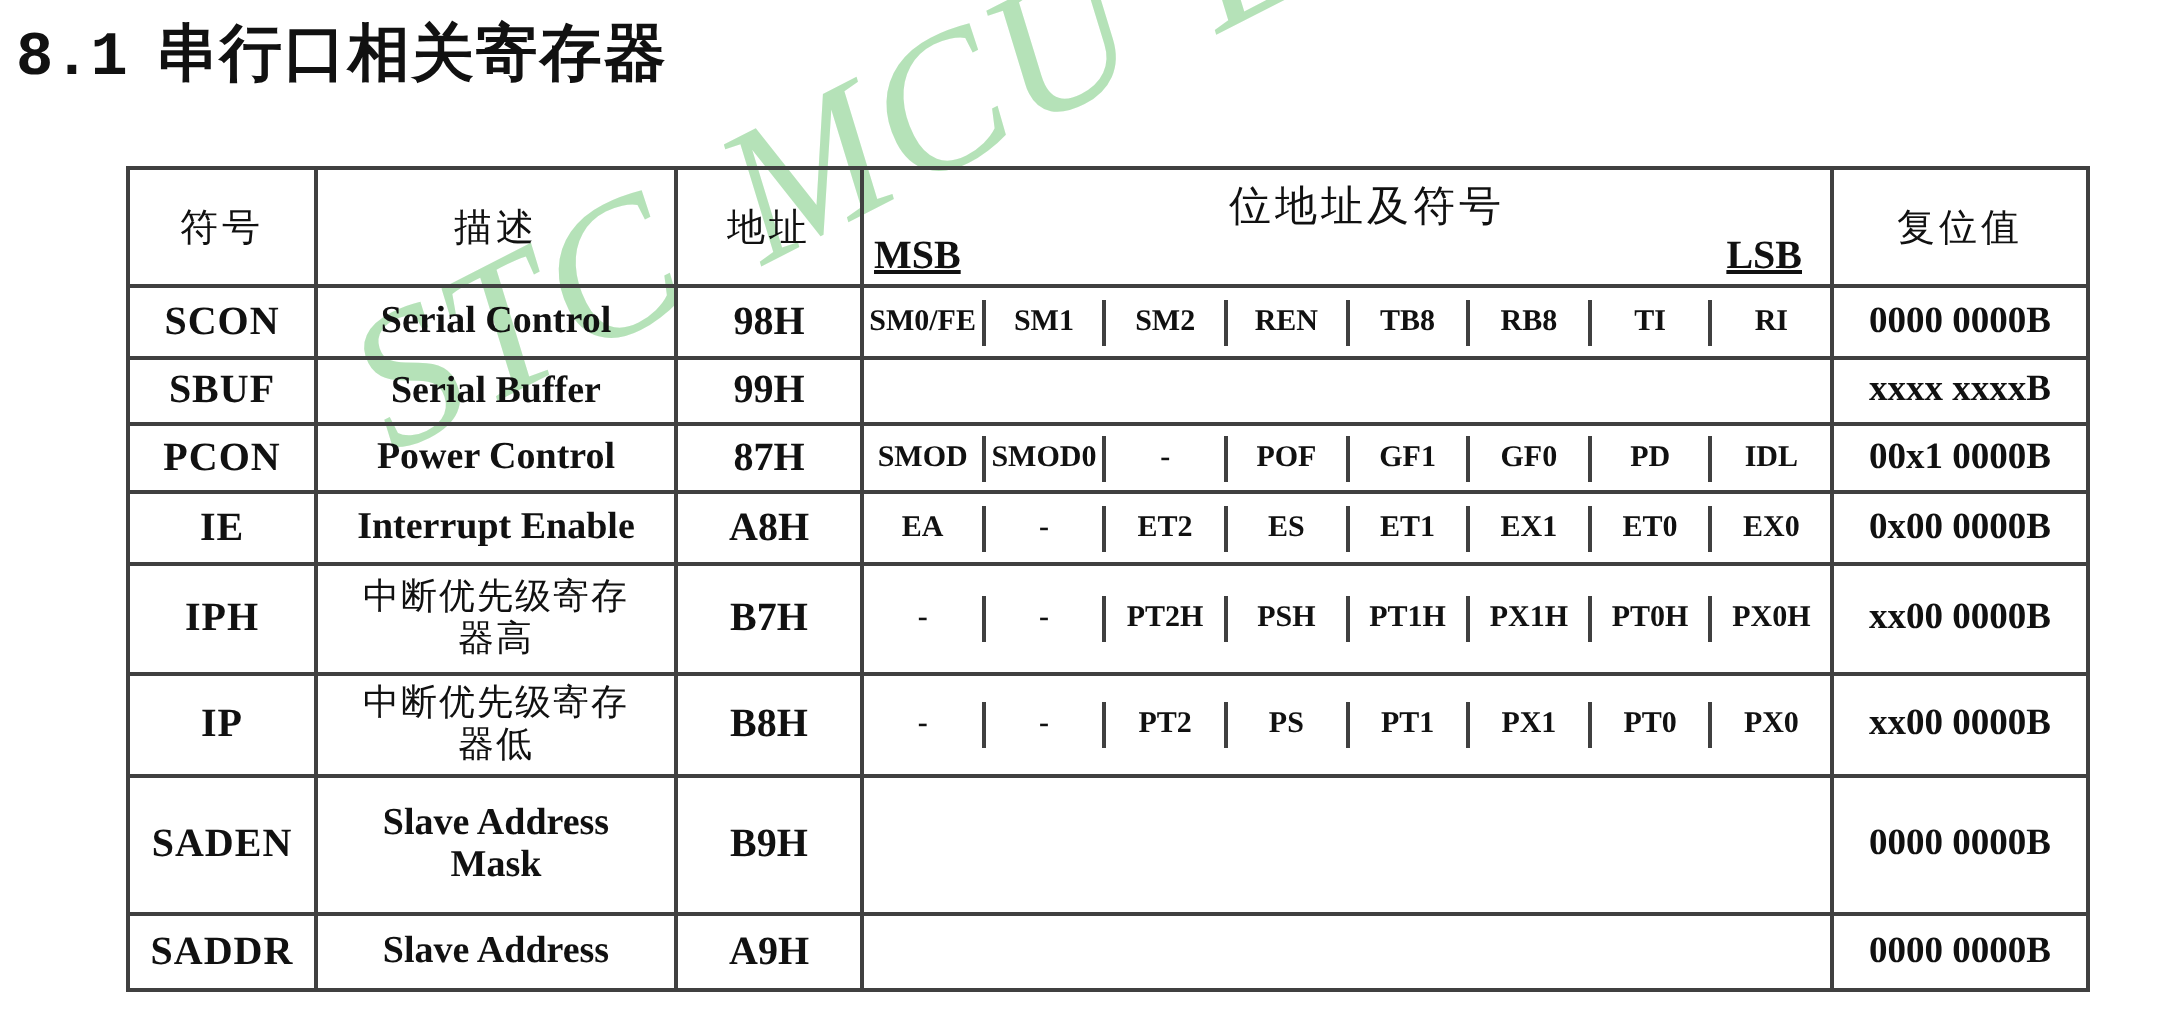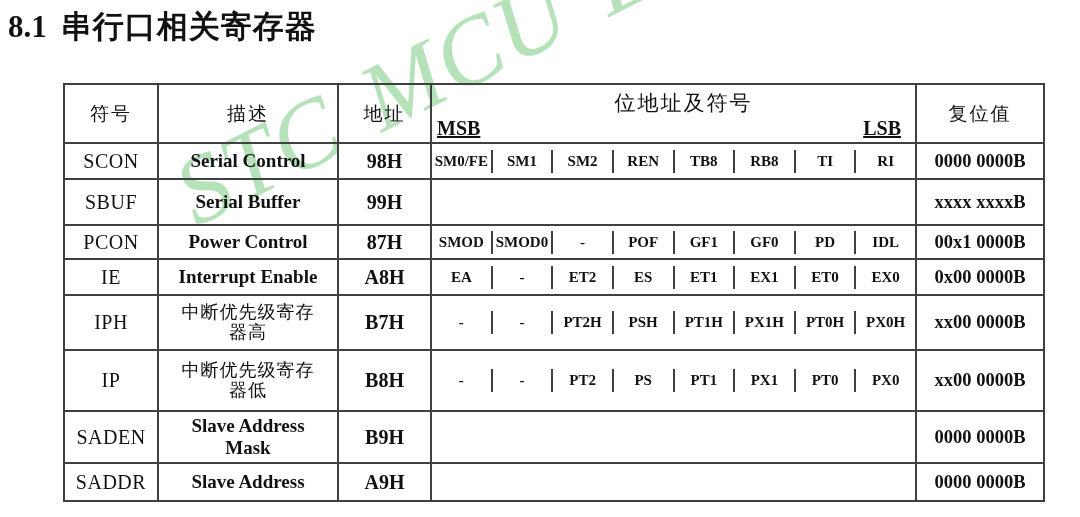--- a/index.html
+++ b/index.html
@@ -31,21 +31,21 @@
   
   .title{
     position:absolute;
     left:8px;top:6px;
     margin:0;
     font-size:31px;
     font-weight:bold;
     z-index:2;
     white-space:nowrap;
   }
-  .title-num{font-family:Liberation Serif, serif;margin-right:14px;}
+  .title-num{font-family:Liberation Mono, monospace;margin-right:14px;}
   .title-text{font-family:"Liberation Sans", sans-serif;letter-spacing:1px;text-align:center;}
   
   .reg-table{
     position:absolute;
     left:63px;top:83px;
     width:980px;
     border-collapse:collapse;
     table-layout:fixed;
     z-index:2;
     background:transparent;
@@ -72,27 +72,27 @@
     position:absolute;left:0;right:0;top:4px;
     text-align:center;font-size:21px;letter-spacing:2px;margin-left:20px;
   }
   .msb,.lsb{
     position:absolute;bottom:2px;
     font-size:20px;font-weight:600;letter-spacing:0;text-decoration:underline;
   }
   .msb{left:5px;}
   .lsb{right:14px;}
   tbody tr{height:36px;}
-  tbody tr:nth-child(2){height:46px;}
+  tbody tr:nth-child(2){height:33px;}
   tbody tr:nth-child(3){height:34px;}
   tbody tr:nth-child(5){height:55px;}
-  tbody tr:nth-child(6){height:61px;}
-  tbody tr:nth-child(7){height:52px;}
+  tbody tr:nth-child(6){height:51px;}
+  tbody tr:nth-child(7){height:69px;}
   tbody tr:nth-child(8){height:38px;}
-  td.symbol{font-weight:normal;font-size:20px;letter-spacing:0.5px;}
+  td.symbol{font-weight:bold;font-size:20px;letter-spacing:0.5px;}
   td.desc{font-weight:bold;font-size:19px;}
   td.desc .wrap{display:inline-block;max-width:150px;line-height:1.15;}
   td.desc .wrap.zh{font-weight:normal;font-size:18px;max-width:140px;letter-spacing:1px;}
   td.addr{font-weight:bold;font-size:20px;border-radius:17px;}
   td.reset{font-weight:bold;font-size:18.5px;white-space:nowrap;}
   td.bits-cell{padding:0;}
   .bits{
     display:flex;align-items:center;justify-content:stretch;
     width:100%;height:100%;
   }

